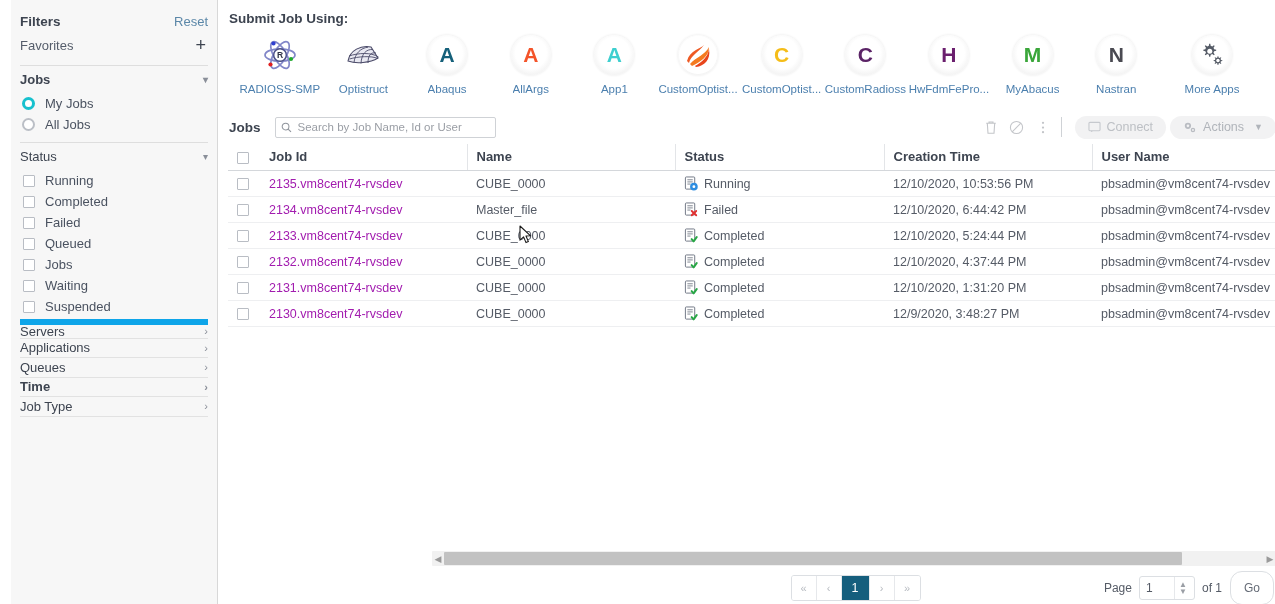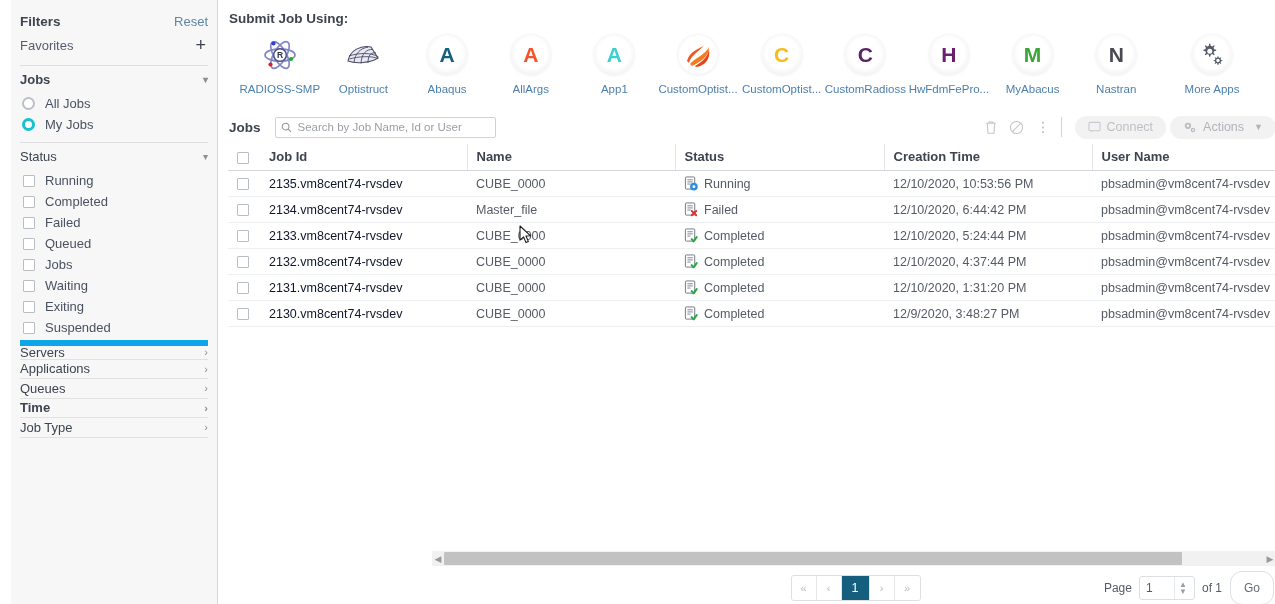--- a/index.html
+++ b/index.html
@@ -144,21 +144,21 @@
     background: #fff;
   }
   table.jobs th.cbcol, table.jobs td.cbcol {
     width: 32px; padding-left: 9px; border-right: none; text-align: left;
   }
   table.jobs td {
     font-size: 12.5px; color: #555b66; padding: 5px 0 5px 9px;
     border-bottom: 1px solid #eeeff1; height: 25px; overflow: hidden;
     white-space: nowrap; text-overflow: ellipsis;
   }
-  table.jobs td.jobid a { color: #0f172a; text-decoration: none; cursor: pointer; }
+  table.jobs td.jobid a { color: #a21caf; text-decoration: none; cursor: pointer; }
   .status-cell { display: flex; align-items: center; }
   .status-cell .st-lbl { margin-left: 6px; }
   .cbx-sm {
     width: 12px; height: 12px; border: 1px solid #b9bdc4; background:#fff;
     display: inline-block; border-radius: 1px; vertical-align: middle;
   }
 
   
   .hscroll {
     position: absolute; left: 214px; right: 10px; top: 551px;
@@ -228,26 +228,26 @@
       <span>Favorites</span>
       <span class="plus-icon">+</span>
     </div>
     <div class="sep"></div>
 
     <div class="group-head bold">
       <span>Jobs</span>
       <span class="chev">▾</span>
     </div>
     <div class="opt-row">
+      <span class="radio on"></span>
+      <span class="lbl">My Jobs</span>
+    </div>
+    <div class="opt-row">
       <span class="radio"></span>
       <span class="lbl">All Jobs</span>
-    </div>
-    <div class="opt-row">
-      <span class="radio on"></span>
-      <span class="lbl">My Jobs</span>
     </div>
     <div class="sep"></div>
 
     <div class="group-head">
       <span>Status</span>
       <span class="chev">▾</span>
     </div>
 
     <div class="opt-row">
       <span class="cbx"></span>
@@ -265,24 +265,20 @@
       <span class="cbx"></span>
       <span class="lbl">Queued</span>
     </div>
     <div class="opt-row">
       <span class="cbx"></span>
       <span class="lbl">Jobs</span>
     </div>
     <div class="opt-row">
       <span class="cbx"></span>
       <span class="lbl">Waiting</span>
-    </div>
-    <div class="opt-row">
-      <span class="cbx"></span>
-      <span class="lbl">Exiting</span>
     </div>
     <div class="opt-row">
       <span class="cbx"></span>
       <span class="lbl">Suspended</span>
     </div>
 
     <div class="accordion-wrap">
       <div class="accordion-row">
         <span>Servers</span>
         <span class="chev right">›</span>

